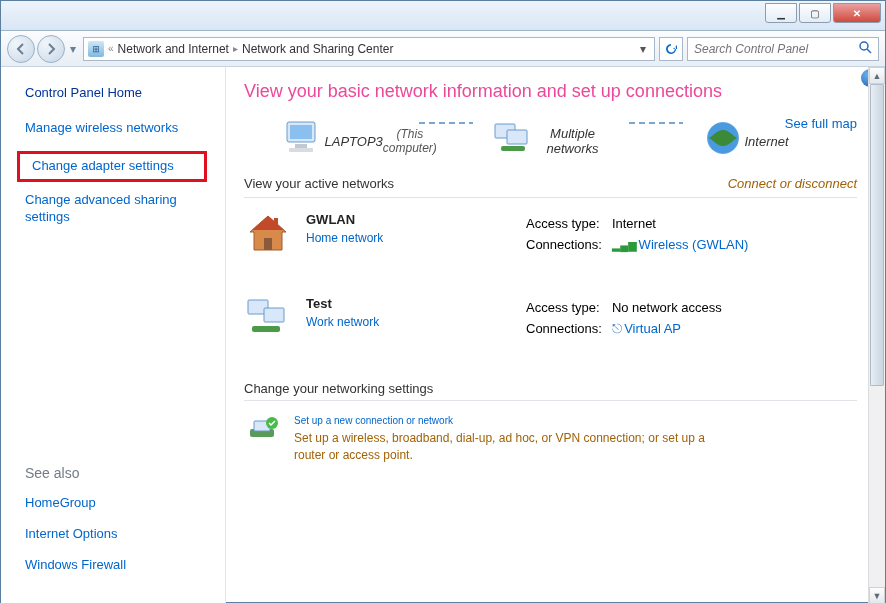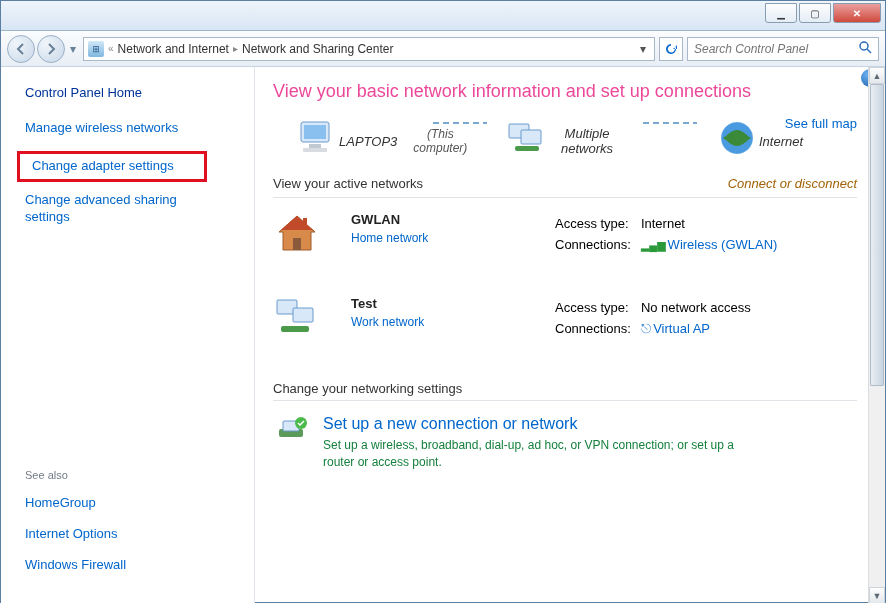--- a/index.html
+++ b/index.html
@@ -22,63 +22,63 @@
 .addr-icon { width: 16px; height: 16px; background: linear-gradient(to bottom, #d0e8f8, #80b8e0); border-radius: 2px; display:flex;align-items:center;justify-content:center;color:#2a5a8a;font-size:9px; }
 .addr-sep { color: #888; font-size: 10px; }
 .addr-dd { margin-left: auto; color: #555; cursor: pointer; padding: 0 4px; }
 .refresh-btn { width: 24px; height: 24px; border: 1px solid #a8b8c8; background: #fff; display: flex; align-items: center; justify-content: center; color: #0a6acc; cursor: pointer; font-size: 14px; }
 .search { width: 192px; height: 24px; border: 1px solid #a8b8c8; background: #fff; display: flex; align-items: center; padding: 0 6px; }
 .search input { border: none; outline: none; flex: 1; font-size: 12px; font-style: italic; color: #888; background: transparent; }
 .search-icon { color: #2a6abc; font-size: 13px; cursor: pointer; }
 
 
 .body { display: flex; height: calc(603px - 30px - 36px); }
-.sidebar { width: 254px; background: #fff; border-right: 1px solid #e0e6ec; padding: 18px 10px 10px 24px; position: relative; }
+.sidebar { width: 225px; background: #fff; border-right: 1px solid #e0e6ec; padding: 18px 10px 10px 24px; position: relative; }
 .side-home { color: #003399; font-size: 13px; margin-bottom: 20px; cursor: pointer; }
 .side-link { color: #0066cc; font-size: 13px; margin-bottom: 14px; cursor: pointer; line-height: 1.3; max-width: 190px; }
 .side-link.hl { border: 3px solid #e01020; padding: 4px 12px; margin-left: -8px; margin-bottom: 10px; }
 .see-also { position: absolute; bottom: 16px; left: 24px; }
-.see-also-hdr { color: #737b85; font-size: 11px; margin-bottom: 14px; }
+.see-also-hdr { color: #737b85; font-size: 14px; margin-bottom: 14px; }
 
 .content { flex: 1; padding: 14px 28px 10px 18px; position: relative; overflow: hidden; }
 .help-icon { position: absolute; top: 2px; right: 6px; width: 18px; height: 18px; border-radius: 50%; background: radial-gradient(circle at 35% 30%, #6ab0f0, #1a5aa8); cursor: pointer; }
 .scrollbar { position: absolute; top: 0; right: 0; width: 17px; height: 100%; background: #f0f0f0; border-left: 1px solid #dadee2; }
 .scroll-btn { height: 17px; background: linear-gradient(to bottom,#fdfdfd,#e4e8ec); border:1px solid #cdd3d9; display:flex;align-items:center;justify-content:center;font-size:9px;color:#606a74;cursor:pointer; }
 .scroll-track { height: calc(100% - 34px); position: relative; }
 .scroll-thumb { position:absolute; top:0; left:1px; right:1px; height:60%; background:linear-gradient(to right,#e8edf2,#c9d5e1); border:1px solid #b0bcc8; border-radius:1px; cursor:pointer; }
 
 .heading { color: #ec4899; font-size: 18px; margin-bottom: 16px; }
 .map-row { display: flex; align-items: center; justify-content: center; gap: 18px; position: relative; margin-bottom: 4px; }
 .map-link-full { position: absolute; right: 0; top: -2px; color: #0066cc; font-size: 13px; cursor: pointer; }
 .map-node { display: flex; flex-direction: row; align-items: center; text-align: center; font-size: 13px; color: #333; width: 120px; font-style: italic; }
-.map-sub { font-size: 12px; color: #555; margin-left: 16px; }
+.map-sub { font-size: 12px; color: #555; }
 .net-icon { width: 44px; height: 40px; margin-bottom: 6px; display: flex; align-items: center; justify-content: center; }
 .dash { width: 54px; height: 2px; background: repeating-linear-gradient(to right, #7aa8d0 0 6px, transparent 6px 10px); margin-top: -36px; }
 
 .section-row { display: flex; justify-content: space-between; align-items: center; margin: 12px 0 6px; font-size: 13px; }
 .sec-label { color: #333; }
 .sec-link { color: #a16207; cursor: pointer; font-style: italic; }
 hr.sep { border: none; border-top: 1px solid #e0e4e8; margin: 2px 0 14px; }
 
 .net-item { display: flex; margin-bottom: 40px; }
-.net-left { display: flex; gap: 30px; width: 280px; }
+.net-left { display: flex; gap: 14px; width: 280px; }
 .net-icon-lg { width: 48px; height: 42px; }
 .net-name { font-weight: bold; font-size: 13px; color: #222; margin-bottom: 4px; }
 .net-type { color: #0066cc; font-size: 12px; cursor: pointer; }
 .net-right { font-size: 13px; flex:1; }
 .net-right table td { padding: 2px 8px 2px 0; vertical-align: top; }
 .link-blue { color: #0066cc; cursor: pointer; }
 .sig-icon { color: #2a9a3a; font-size: 11px; margin-right: 2px; }
 .vap-icon { color: #4a8ad0; margin-right: 2px; }
 
 .change-sec-label { font-size: 13px; color: #333; margin-bottom: 4px; margin-top: 20px; }
 .setup-row { display: flex; gap: 14px; margin-top: 10px; }
 .setup-icon { width: 36px; height: 32px; }
-.setup-title { color: #0066cc; font-size: 16px; cursor: pointer; margin-bottom: 4px; }
-.setup-desc { font-size: 12px; color: #15803d; line-height: 1.4; max-width: 440px; }
+.setup-title { color: #0066cc; font-size: 10px; cursor: pointer; margin-bottom: 4px; }
+.setup-desc { font-size: 12px; color: #a16207; line-height: 1.4; max-width: 440px; }
 </style>
 </head>
 <body>
 
 <div class="window">
 
   <div class="titlebar">
     <div class="win-controls">
       <div class="win-btn">▁</div>
       <div class="win-btn">▢</div>

